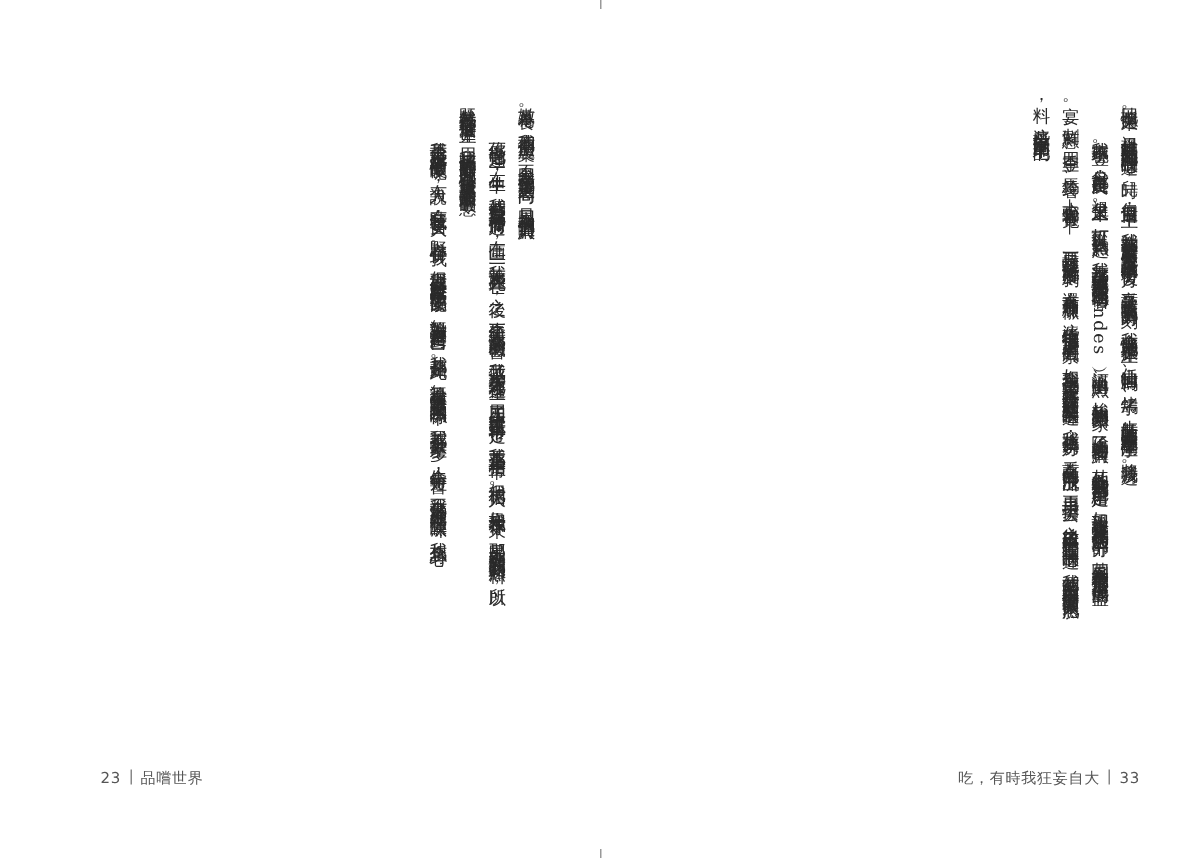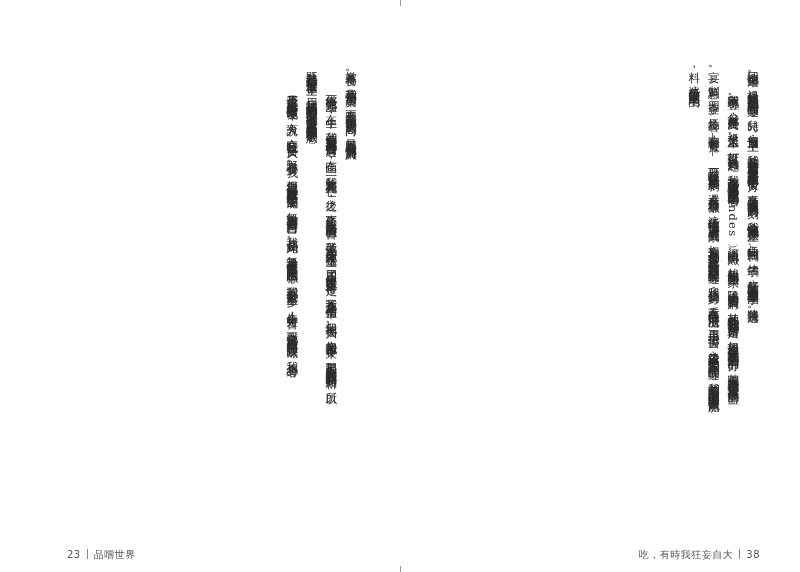--- a/index.html
+++ b/index.html
@@ -16,21 +16,21 @@
     -webkit-writing-mode: vertical-rl;
     font-size: 11.6px;
     line-height: 19.6px;
     letter-spacing: 1.2px;
   }
   .page-left .text-block { right: 40px; width: 300px; }
   .page-right .text-block { right: 38px; width: 340px; }
   .para { margin: 0; text-indent: 2em; }
   .para.no-indent { text-indent: 0; }
   .footer { position: absolute; top: 512px; font-size: 10px; color: #555;
-            font-family: "DejaVu Sans", "Liberation Sans", sans-serif; letter-spacing: 0.5px; margin-top: 36px; }
+            font-family: "DejaVu Sans", "Liberation Sans", sans-serif; letter-spacing: 0.5px; }
   .footer-left { left: 67px; }
   .footer-right { right: 40px; }
   .sep { display: inline-block; width: 1px; height: 10px; background: #888;
          margin: 0 6px; vertical-align: -1px; }
   .crop-mark { position: absolute; width: 1px; height: 6px; background: #999; }
   .crop-top { top: 0; left: 400px; }
   .crop-bottom { bottom: 0; left: 400px; }
 </style>
 </head>
 <body>
@@ -47,17 +47,17 @@
     <span>23</span><span class="sep"></span><span>品嚐世界</span>
   </div>
 </div>
 
 <div class="page page-right">
   <div class="text-block">
     <p class="para no-indent">地回憶起來。祖母的氣味就是她的料理的味道。兒時，每個週日早上，我躺在荅洛爾農場有藍色木質護窗板的小窗子後方，享受著被這味道包圍的時刻：我會慵懶地躺在床上，任由油封鴨、烤鴿子、牛肝菌的味道縈繞著整間屋子，將我浸透。</p>
     <p class="para">我家境不豐。父母都是農民，祖父是木工。打從可以去釣魚起，我每次都十分驕傲地將潛藏在當地朗德省（Landes）河流中的鱒魚、梭魚和鮈魚帶回家。除了奶油需要購買，其他的食物我們都能自給自足。如果說旅行並未成為我們生活的一部分，菜園倒是為我們提供了形色俱佳的盛宴。刺鮮蔥、四季豆、馬鈴薯、小豌豆和青蒐——只要輕輕一拔就能將皮剝下，還有番茄和辣椒，這些作物抵得過世上所有的風景。如今我身上仍帶著春天正午時分採摘的新鮮生菜的味道。我將生菜切好，看著白色的汁液流出，再用手指擦去，之後放入口中品嘗這獨一無二的味道。我們菜園的土壤用母牛的糞便做天然肥料，這些母牛以周圍草地的</p>
   </div>
   <div class="footer footer-right">
-    <span>吃，有時我狂妄自大</span><span class="sep"></span><span>38</span>
+    <span>吃，有時我狂妄自大</span><span class="sep"></span><span>33</span>
   </div>
 </div>
 
 <div class="crop-mark crop-bottom"></div>
 
 </body></html>

